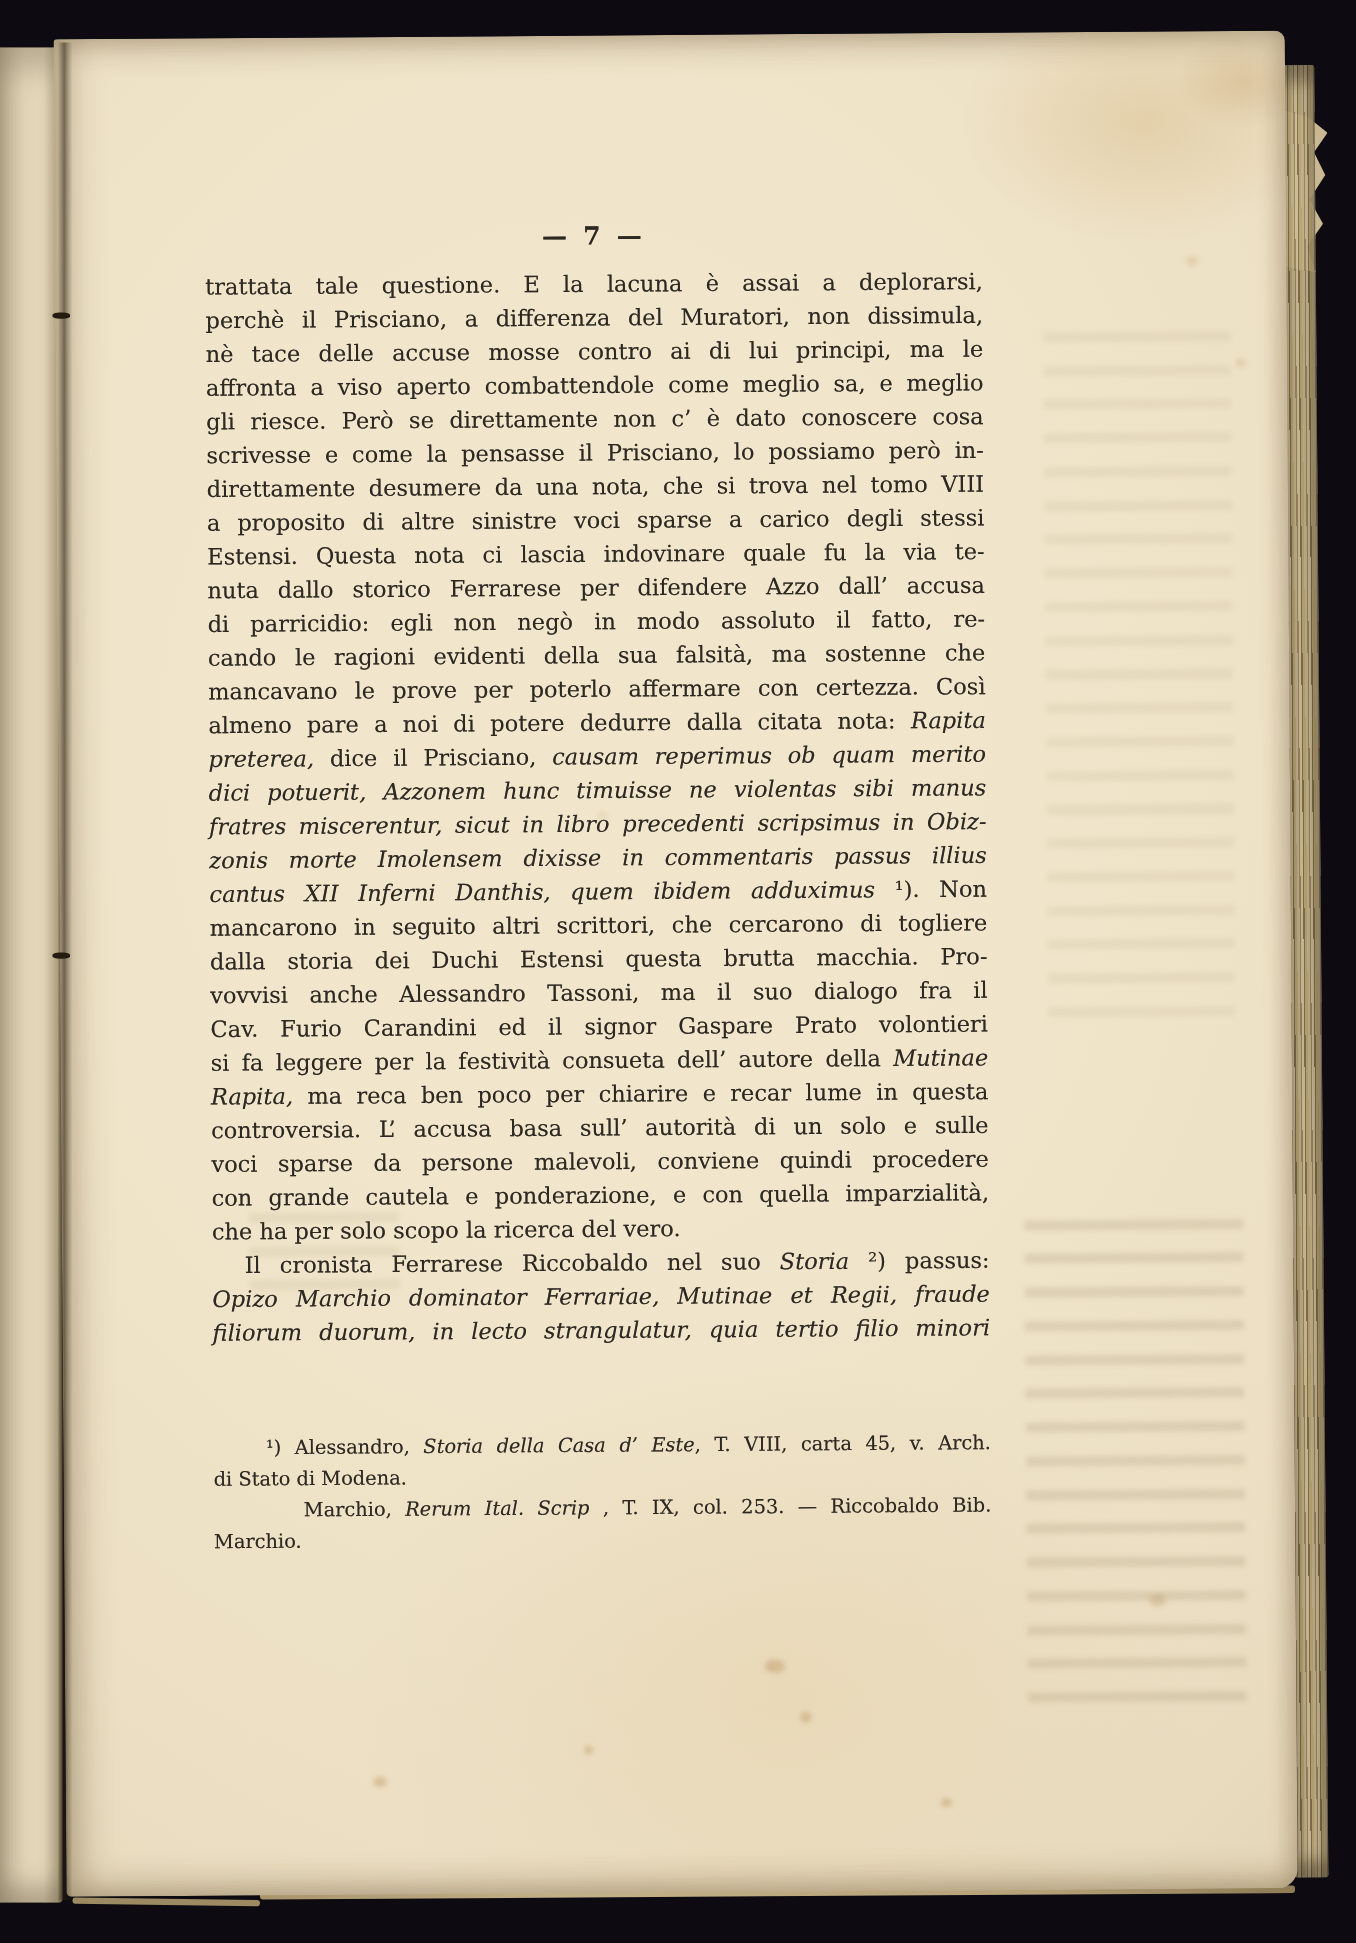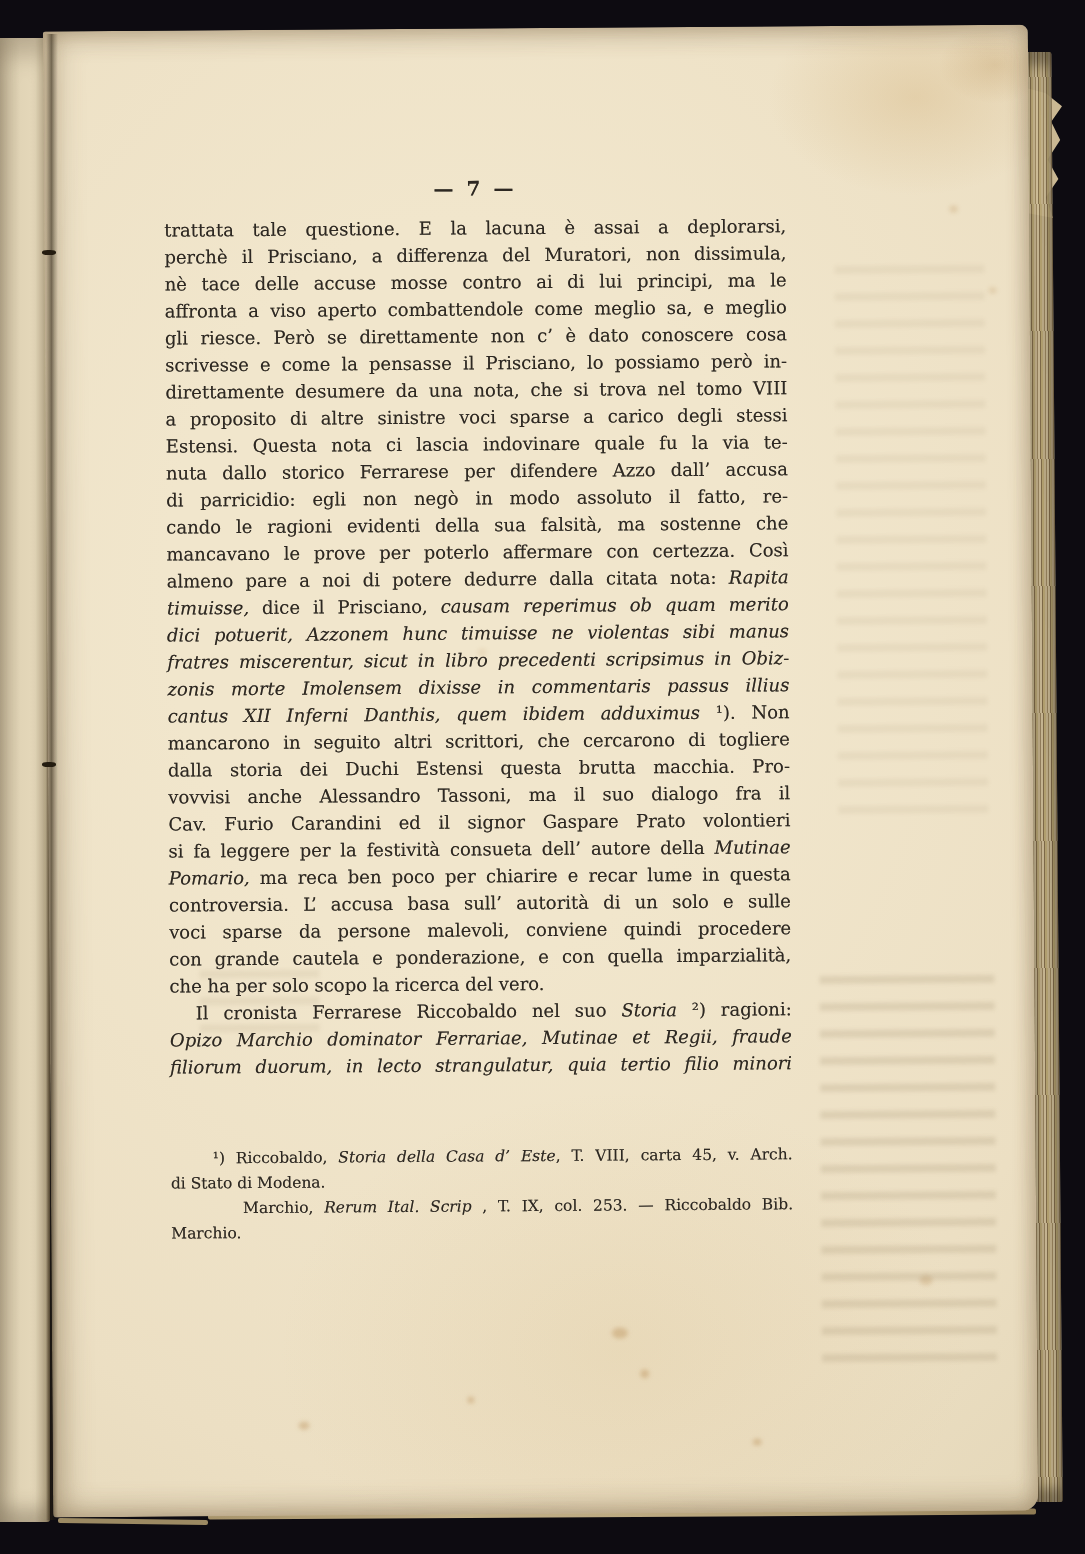--- a/index.html
+++ b/index.html
@@ -127,42 +127,42 @@
         <div class="line"><span>gli riesce. Però se direttamente non c’ è dato conoscere cosa</span></div>
         <div class="line"><span>scrivesse e come la pensasse il Prisciano, lo possiamo però in-</span></div>
         <div class="line"><span>direttamente desumere da una nota, che si trova nel tomo VIII</span></div>
         <div class="line"><span>a proposito di altre sinistre voci sparse a carico degli stessi</span></div>
         <div class="line"><span>Estensi. Questa nota ci lascia indovinare quale fu la via te-</span></div>
         <div class="line"><span>nuta dallo storico Ferrarese per difendere Azzo dall’ accusa</span></div>
         <div class="line"><span>di parricidio: egli non negò in modo assoluto il fatto, re-</span></div>
         <div class="line"><span>cando le ragioni evidenti della sua falsità, ma sostenne che</span></div>
         <div class="line"><span>mancavano le prove per poterlo affermare con certezza. Così</span></div>
         <div class="line"><span>almeno pare a noi di potere dedurre dalla citata nota: </span><span class="it">Rapita</span></div>
-        <div class="line"><span class="it">timuisse,</span><span> dice il Prisciano, </span><span class="it">causam reperimus ob quam merito</span></div>
+        <div class="line"><span class="it">preterea,</span><span> dice il Prisciano, </span><span class="it">causam reperimus ob quam merito</span></div>
         <div class="line"><span class="it">dici potuerit, Azzonem hunc timuisse ne violentas sibi manus</span></div>
         <div class="line"><span class="it">fratres miscerentur, sicut in libro precedenti scripsimus in Obiz-</span></div>
         <div class="line"><span class="it">zonis morte Imolensem dixisse in commentaris passus illius</span></div>
         <div class="line"><span class="it">cantus XII Inferni Danthis, quem ibidem adduximus</span><span> ¹). Non</span></div>
         <div class="line"><span>mancarono in seguito altri scrittori, che cercarono di togliere</span></div>
         <div class="line"><span>dalla storia dei Duchi Estensi questa brutta macchia. Pro-</span></div>
         <div class="line"><span>vovvisi anche Alessandro Tassoni, ma il suo dialogo fra il</span></div>
         <div class="line"><span>Cav. Furio Carandini ed il signor Gaspare Prato volontieri</span></div>
         <div class="line"><span>si fa leggere per la festività consueta dell’ autore della </span><span class="it">Mutinae</span></div>
-        <div class="line"><span class="it">Pomario,</span><span> ma reca ben poco per chiarire e recar lume in questa</span></div>
+        <div class="line"><span class="it">Rapita,</span><span> ma reca ben poco per chiarire e recar lume in questa</span></div>
         <div class="line"><span>controversia. L’ accusa basa sull’ autorità di un solo e sulle</span></div>
         <div class="line"><span>voci sparse da persone malevoli, conviene quindi procedere</span></div>
         <div class="line"><span>con grande cautela e ponderazione, e con quella imparzialità,</span></div>
         <div class="line left"><span>che ha per solo scopo la ricerca del vero.</span></div>
-        <div class="line" style="padding-left: 26px;"><span>Il cronista Ferrarese Riccobaldo nel suo </span><span class="it">Storia</span><span> ²) ragioni:</span></div>
+        <div class="line" style="padding-left: 26px;"><span>Il cronista Ferrarese Riccobaldo nel suo </span><span class="it">Storia</span><span> ²) passus:</span></div>
         <div class="line"><span class="it">Opizo Marchio dominator Ferrariae, Mutinae et Regii, fraude</span></div>
         <div class="line"><span class="it">filiorum duorum, in lecto strangulatur, quia tertio filio minori</span></div>
       </div>
 
     <div class="textblock footnotes">
-        <div class="line" style="padding-left: 42px;"><span>¹) Riccobaldo, </span><span class="it">Storia della Casa d’ Este</span><span>, T. VIII, carta 45, v. Arch.</span></div>
+        <div class="line" style="padding-left: 42px;"><span>¹) Alessandro, </span><span class="it">Storia della Casa d’ Este</span><span>, T. VIII, carta 45, v. Arch.</span></div>
         <div class="line left"><span>di Stato di Modena.</span></div>
         <div class="line" style="padding-left: 72px;"><span>Marchio, </span><span class="it">Rerum Ital. Scrip</span><span> , T. IX, col. 253. — Riccobaldo Bib.</span></div>
         <div class="line left"><span>Marchio.</span></div>
       </div>
 
     <div class="spot" style="left:560px;top:1300px;width:16px;height:11px;"></div>
     <div class="spot" style="left:588px;top:1342px;width:9px;height:9px;"></div>
     <div class="spot" style="left:415px;top:1368px;width:7px;height:7px;"></div>
     <div class="spot" style="left:246px;top:1392px;width:11px;height:8px;"></div>
     <div class="spot" style="left:700px;top:1412px;width:9px;height:7px;"></div>

